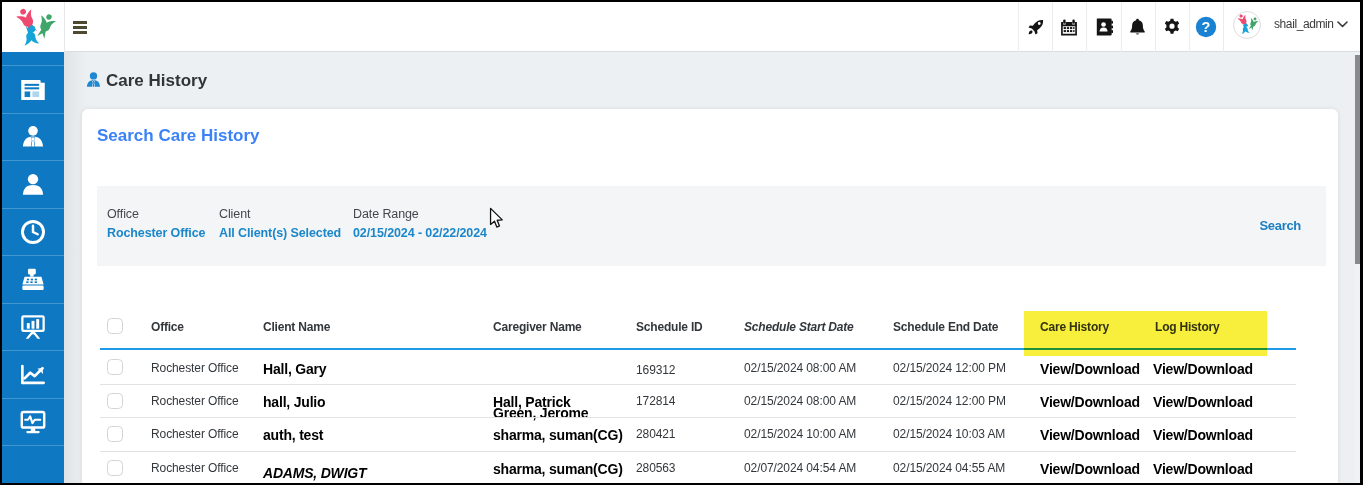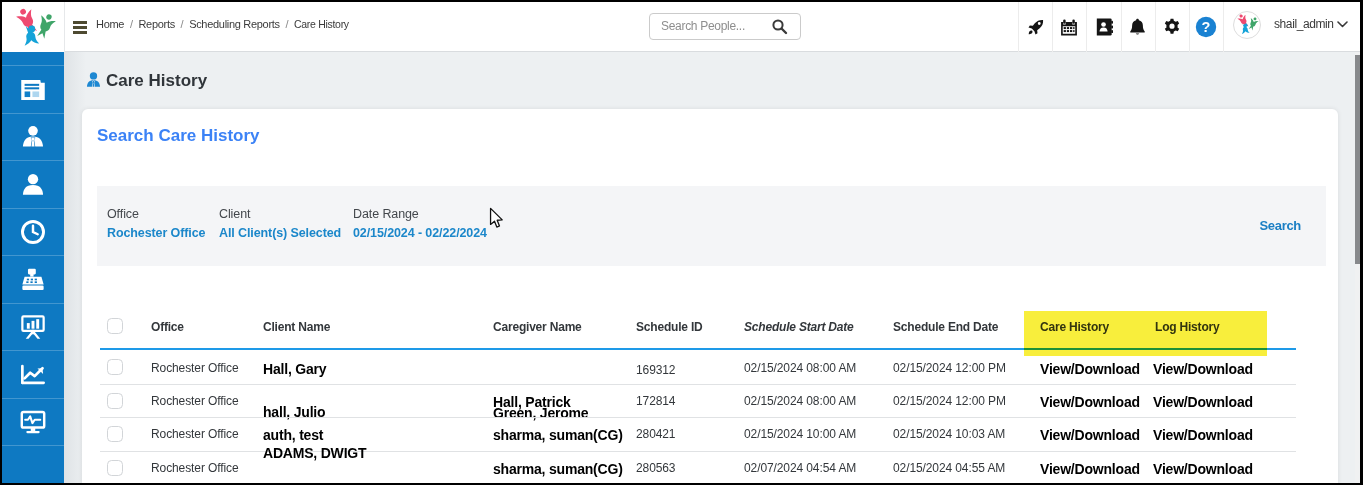--- a/index.html
+++ b/index.html
@@ -132,28 +132,20 @@
       <svg width="25" height="24" viewBox="0 0 25 24" fill="#fff">
           <rect x="2.5" y="3" width="20" height="14" rx="1.5" stroke="#fff" stroke-width="2.2" fill="none"></rect>
           <path d="M5.5 10 H8 L10 7 L12 13 L14 10 H19" stroke="#fff" stroke-width="1.8" fill="none" stroke-linecap="round" stroke-linejoin="round"></path>
           <rect x="10.5" y="17" width="4" height="3"></rect>
           <rect x="6.5" y="20" width="12" height="2" rx="1"></rect>
         </svg>
     </div>
     <div style="position:absolute; left:0; top:393.3px; width:62px; height:1px; background:rgba(255,255,255,0.22);"></div>
   </div>
   <div class="abs" style="left:64px; top:2px; width:1px; height:50px; background:#e6e8ea;"></div>
-  <div id="crumb" class="abs">Home <span class="sep">/</span> Reports <span class="sep">/</span> Scheduling Reports <span class="sep">/</span> <span class="last">Care History</span></div>
-  <div id="searchbox" class="abs">
-      <span class="ph">Search People...</span>
-    <svg width="17" height="17" viewBox="0 0 17 17" style="position:absolute; right:12px; top:4px;">
-        <circle cx="7" cy="7" r="4.6" fill="none" stroke="#3a3a3a" stroke-width="2"></circle>
-        <path d="M10.5 10.5 L15 15" stroke="#3a3a3a" stroke-width="2.4" stroke-linecap="round"></path>
-      </svg>
-  </div>
   <div class="abs" style="left:73px; top:21px;">
     <div style="width:14px;height:3px;background:#4e4a31;margin-bottom:2px;"></div>
     <div style="width:14px;height:3px;background:#4e4a31;margin-bottom:2px;"></div>
     <div style="width:14px;height:3px;background:#4e4a31;"></div>
   </div>
   <div class="abs tsep" style="left:1018px;"></div>
   <div class="abs tsep" style="left:1052px;"></div>
   <div class="abs tsep" style="left:1086px;"></div>
   <div class="abs tsep" style="left:1121px;"></div>
   <div class="abs tsep" style="left:1155px;"></div>
@@ -265,41 +257,41 @@
       <span class="abs link" style="left:181px; top:252px;">Hall, Gary</span>
       <span class="abs link" style="left:411px; top:252px;margin-top:44px;">Green, Jerome</span>
       <span class="abs td" style="left:554px; top:254px;">169312</span>
       <span class="abs td" style="left:662px; top:252px;">02/15/2024 08:00 AM</span>
       <span class="abs td" style="left:811px; top:252px;">02/15/2024 12:00 PM</span>
       <span class="abs link" style="left:958px; top:252px;">View/Download</span>
       <span class="abs link" style="left:1071px; top:252px;">View/Download</span>
       <span class="abs rowline" style="top:275px;"></span>
       <span class="abs cbx" style="left:25px; top:284px;"></span>
       <span class="abs td" style="left:69px; top:285px;">Rochester Office</span>
-      <span class="abs link" style="left:181px; top:295px;">hall, Julio</span>
+      <span class="abs link" style="left:181px; top:285px;">hall, Julio</span>
       <span class="abs link" style="left:411px; top:285px;">Hall, Patrick</span>
       <span class="abs td" style="left:554px; top:285px;">172814</span>
       <span class="abs td" style="left:662px; top:285px;">02/15/2024 08:00 AM</span>
       <span class="abs td" style="left:811px; top:285px;">02/15/2024 12:00 PM</span>
       <span class="abs link" style="left:958px; top:285px;">View/Download</span>
       <span class="abs link" style="left:1071px; top:285px;">View/Download</span>
       <span class="abs rowline" style="top:308px;"></span>
       <span class="abs cbx" style="left:25px; top:317px;"></span>
       <span class="abs td" style="left:69px; top:318px;">Rochester Office</span>
       <span class="abs link" style="left:181px; top:318px;">auth, test</span>
       <span class="abs link" style="left:411px; top:318px;">sharma, suman(CG)</span>
       <span class="abs td" style="left:554px; top:318px;">280421</span>
       <span class="abs td" style="left:662px; top:318px;">02/15/2024 10:00 AM</span>
       <span class="abs td" style="left:811px; top:318px;">02/15/2024 10:03 AM</span>
       <span class="abs link" style="left:958px; top:318px;">View/Download</span>
       <span class="abs link" style="left:1071px; top:318px;">View/Download</span>
       <span class="abs rowline" style="top:342px;"></span>
       <span class="abs cbx" style="left:25px; top:351px;"></span>
       <span class="abs td" style="left:69px; top:352px;">Rochester Office</span>
-      <span class="abs link" style="left:181px; top:336px;">ADAMS, DWIGT</span>
+      <span class="abs link" style="left:181px; top:356px;font-style:italic;">ADAMS, DWIGT</span>
       <span class="abs link" style="left:411px; top:352px;">sharma, suman(CG)</span>
       <span class="abs td" style="left:554px; top:352px;text-align:center;">280563</span>
       <span class="abs td" style="left:662px; top:352px;">02/07/2024 04:54 AM</span>
       <span class="abs td" style="left:811px; top:352px;">02/15/2024 04:55 AM</span>
       <span class="abs link" style="left:958px; top:352px;">View/Download</span>
       <span class="abs link" style="left:1071px; top:352px;">View/Download</span>
     </div>
     <div id="yellow" class="abs"></div>
   </div>
   <div class="abs bftop"></div>

